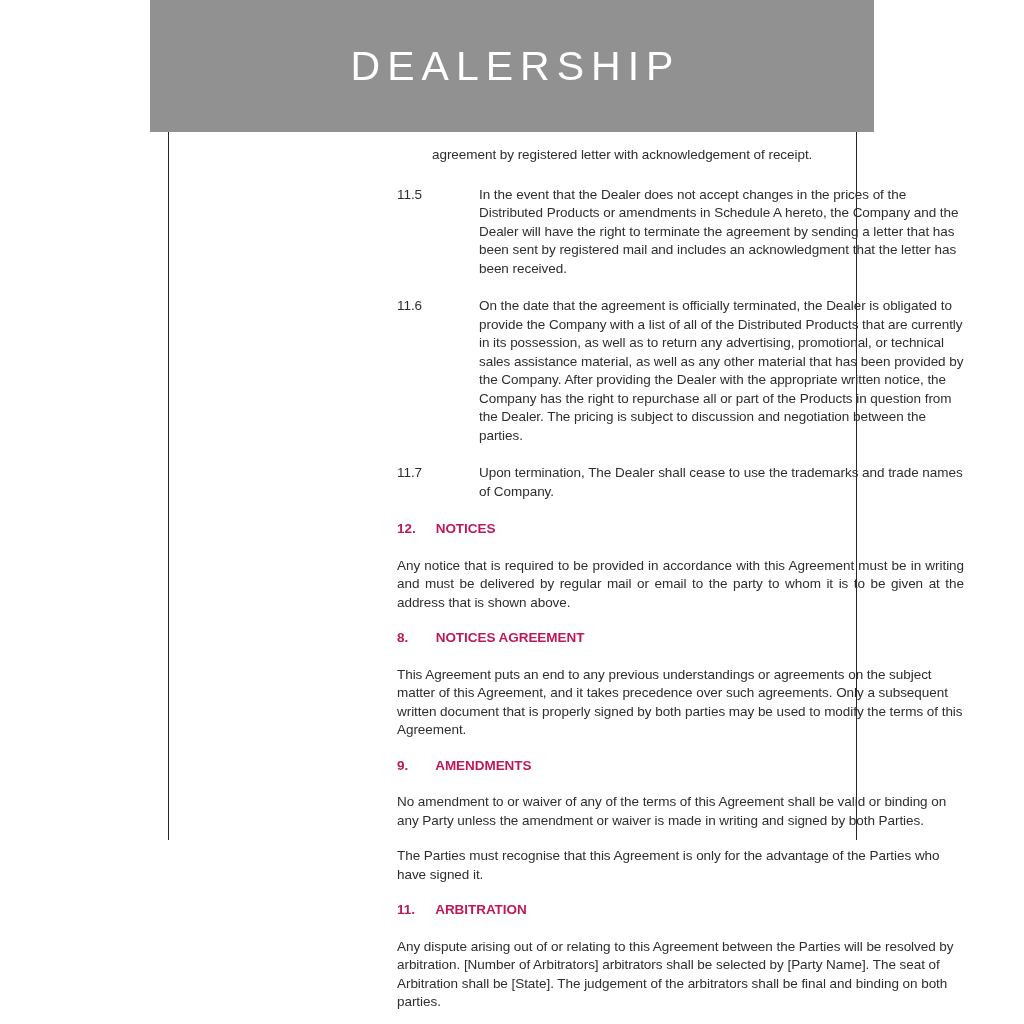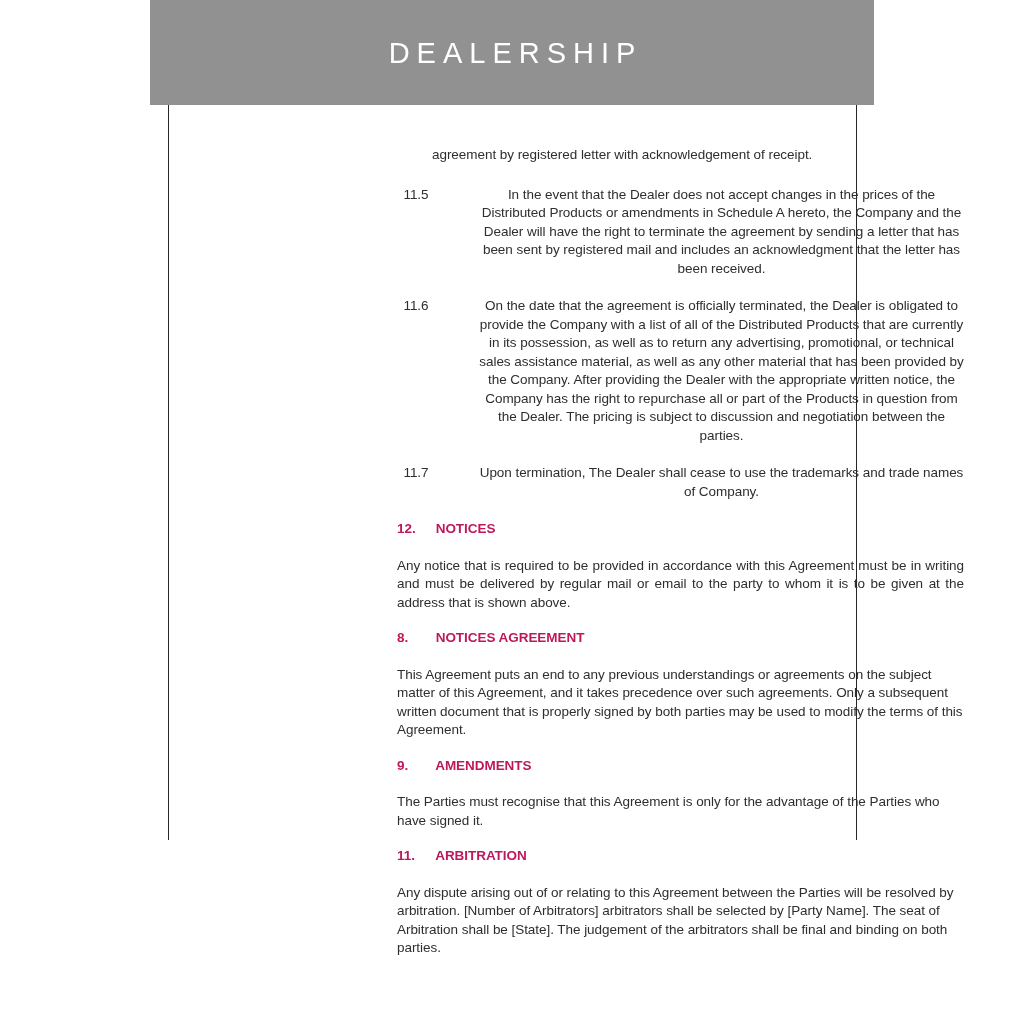--- a/index.html
+++ b/index.html
@@ -20,47 +20,47 @@
     box-sizing: border-box;
     background: #ffffff;
     border-left: 1.5px solid #262626;
     border-right: 1.5px solid #262626;
   }
   .banner {
     position: absolute;
     left: 150px;
     top: 0;
     width: 724px;
-    height: 105px;
+    height: 132px;
     background: #919191;
     display: flex;
     flex-direction: column;
     align-items: center;
     justify-content: center;
     color: #ffffff;
-    font-size: 29px;
+    font-size: 41px;
     font-weight: 300;
     letter-spacing: 7px;
     text-indent: 7px;
     line-height: 46px;
     z-index: 2;
   }
   .content {
     position: absolute;
     left: 228px;
     top: 146px;
     width: 567px;
     font-size: 13.5px;
     line-height: 18.5px;
     letter-spacing: -0.05px;
     color: #2e2e2e;
     z-index: 1;
   }
   .cont-para { margin: 0 0 21px 35px; }
-  .clause { display: flex; margin: 0 0 19px 0; text-align: center; }
+  .clause { display: flex; margin: 0 0 19px 0; }
   .clause-num { width: 38px; flex: none; }
   .clause-text { flex: 1; margin-left: 44px; }
   .section .sec-head { margin: 0 0 18px 0; font-weight: 700; color: #be185d; }
   .sec-num { display: inline-block; width: 35px; }
   .sec-para { margin: 8px 0 17px 0; }
   .sec-para.justified { text-align: justify; }
 </style>
 </head>
 <body>
 
@@ -103,20 +103,21 @@
       <span class="sec-title">NOTICES AGREEMENT</span>
     </div>
     <p class="sec-para">This Agreement puts an end to any previous understandings or agreements on the subject matter of this Agreement, and it takes precedence over such agreements. Only a subsequent written document that is properly signed by both parties may be used to modify the terms of this Agreement.</p>
   </div>
 
   <div class="section">
     <div class="sec-head">
       <span class="sec-num">9.</span>
       <span class="sec-title">AMENDMENTS</span>
     </div>
+    <p class="sec-para">No amendment to or waiver of any of the terms of this Agreement shall be valid or binding on any Party unless the amendment or waiver is made in writing and signed by both Parties.</p>
   </div>
 
   <div class="section">
     <p class="sec-para">The Parties must recognise that this Agreement is only for the advantage of the Parties who have signed it.</p>
   </div>
 
   <div class="section">
     <div class="sec-head">
       <span class="sec-num">11.</span>
       <span class="sec-title">ARBITRATION</span>

